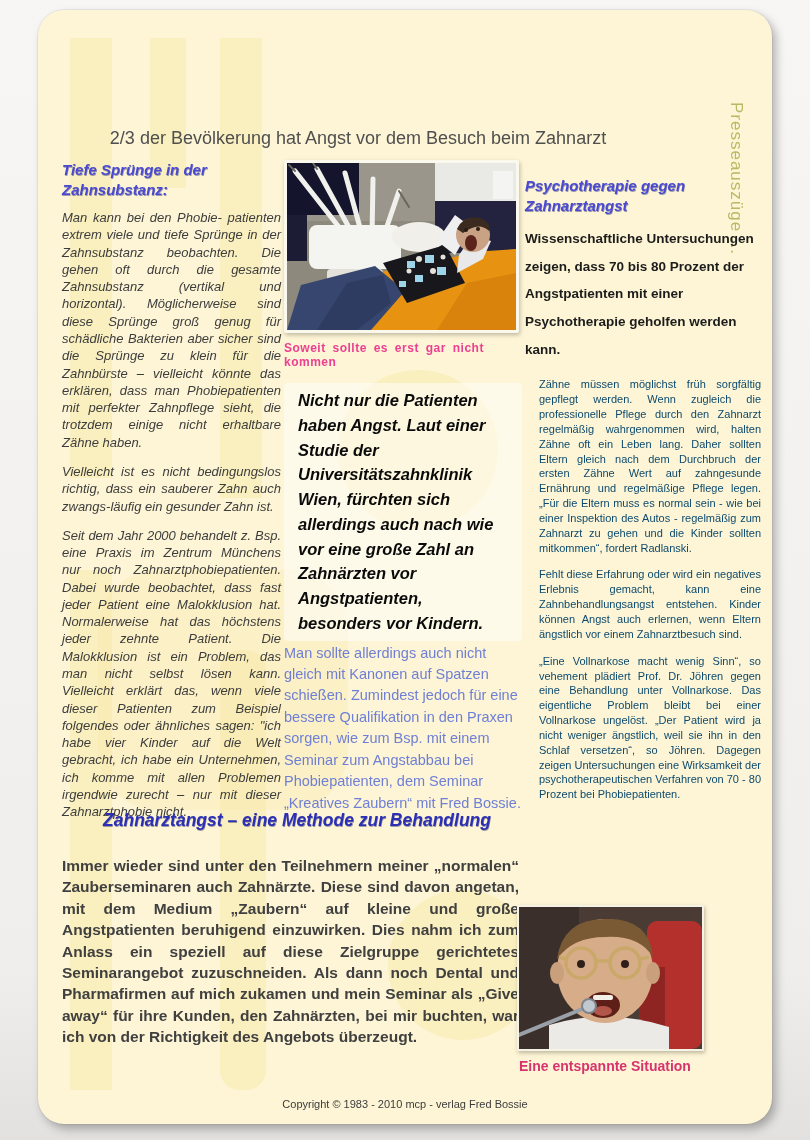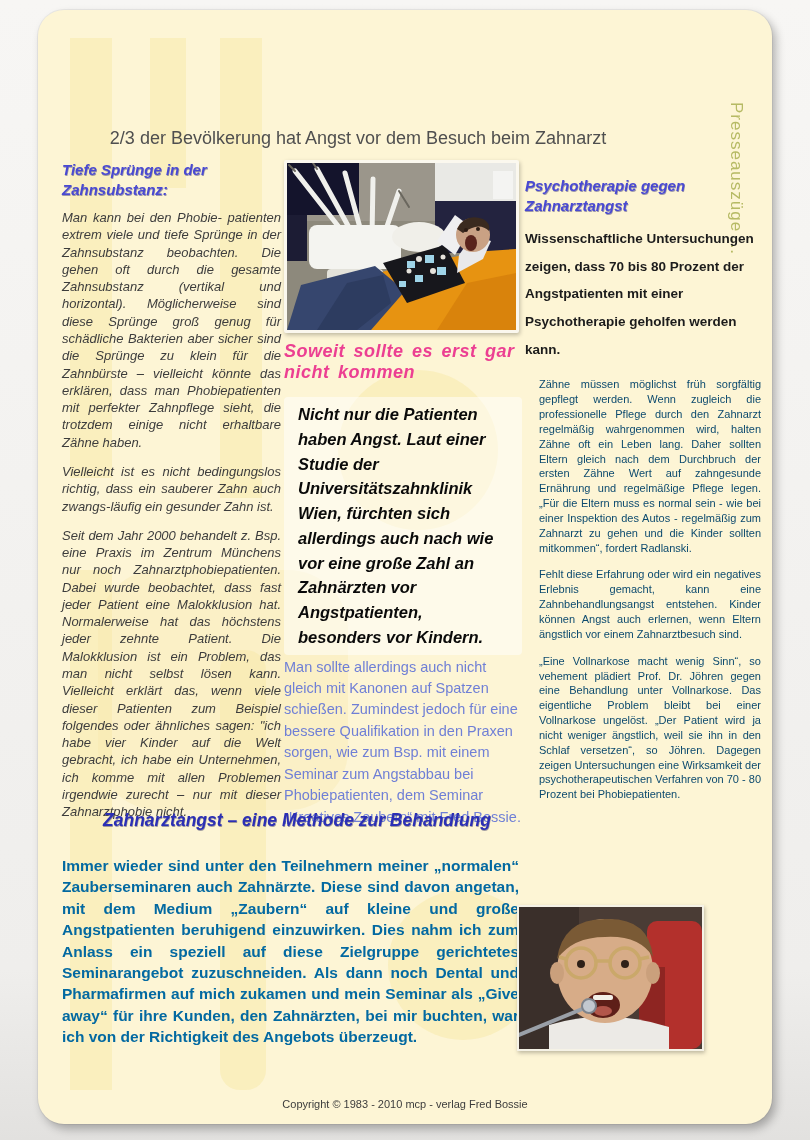--- a/index.html
+++ b/index.html
@@ -40,22 +40,22 @@
   }
   .left-body p{
     font-size:13px;font-style:italic;color:#3d3d3d;line-height:1.33;
     text-align:justify;margin:0 0 12px 0;
   }
   .photo-frame{
     width:229px;height:167px;border:3px solid #fbf8ee;border-radius:2px;
     box-shadow:1px 2px 4px rgba(0,0,0,.25);overflow:hidden;background:#8d897c;
   }
   .caption-pink{
-    margin-top:8px;font-size:18px;font-weight:bold;color:#ec3f92;
-    letter-spacing:.5px;word-spacing:3px;font-style:italic;
+    margin-top:8px;font-size:12px;font-weight:bold;color:#ec3f92;
+    letter-spacing:.5px;word-spacing:3px;
   }
   .highlight-block{
     margin-top:14px;font-size:16.5px;font-weight:bold;font-style:italic;
     color:#0a0a0a;line-height:1.5;background:rgba(255,255,255,.5);
     padding:5px 14px;border-radius:4px;
   }
   .blue-block{
     margin-top:2px;font-size:14.5px;color:#6f7fd6;line-height:1.48;
   }
   .right-lead{
@@ -67,21 +67,21 @@
     margin:0 0 12px 14px;
   }
   .bottom-heading{
     position:absolute;left:24px;top:800px;width:470px;
     font-size:17.5px;font-weight:bold;font-style:italic;color:#2b2fb5;
     text-shadow:.5px .5px 0 rgba(20,20,80,.4);
     text-align:center;
   }
   .bottom-para{
     position:absolute;left:24px;top:845px;width:457px;
-    font-size:15.5px;font-weight:bold;color:#0369a1;line-height:1.38;
+    font-size:15.5px;font-weight:bold;color:#404040;line-height:1.38;
     text-align:justify;
   }
   .photo2-frame{
     position:absolute;left:479px;top:895px;width:183px;height:142px;
     border:2px solid #f5f2e6;box-shadow:1px 2px 4px rgba(0,0,0,.25);
     overflow:hidden;background:#4a3f3a;
   }
   .caption2{
     position:absolute;left:481px;top:1048px;width:240px;
     font-size:14px;font-weight:bold;color:#d8336f;
@@ -219,15 +219,16 @@
       <circle cx="106" cy="57" r="4" fill="#2e2018"></circle>
 
       <ellipse cx="84" cy="98" rx="17" ry="13" fill="#5e1f18"></ellipse>
       <rect x="74" y="88" width="20" height="5" rx="2" fill="#f2efe8"></rect>
       <ellipse cx="84" cy="104" rx="9" ry="5" fill="#b2564a"></ellipse>
 
       <line x1="0" y1="128" x2="68" y2="100" stroke="#9aa0a8" stroke-width="4" stroke-linecap="round"></line>
       <circle cx="70" cy="99" r="7" fill="#c2c8cf" stroke="#7d838b" stroke-width="2"></circle>
     </svg>
   </div>
+  <div class="caption2">Eine entspannte Situation</div>
 
   <div class="footer">Copyright © 1983 - 2010 mcp - verlag Fred Bossie</div>
 </div>
 
 </body></html>

